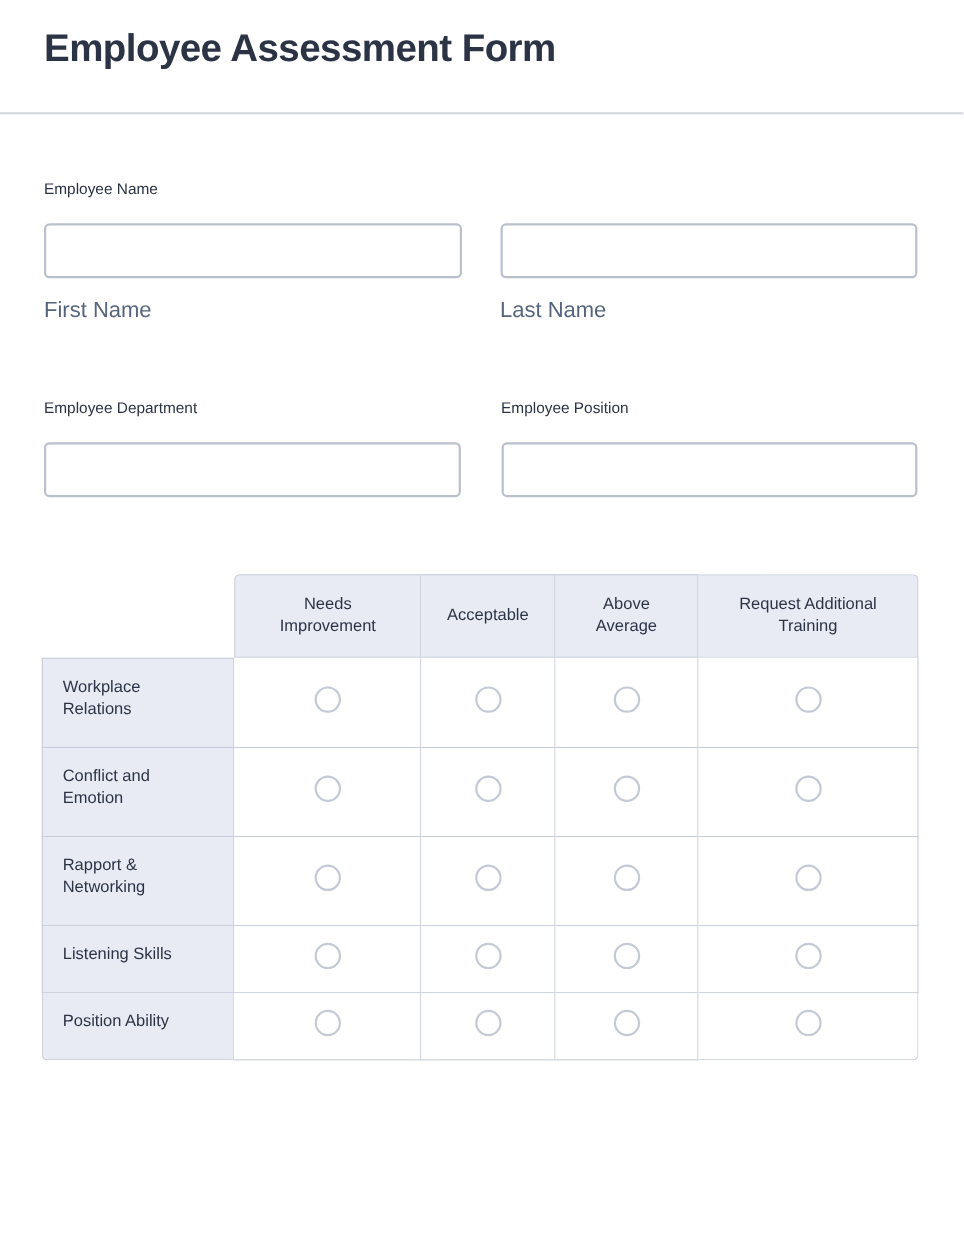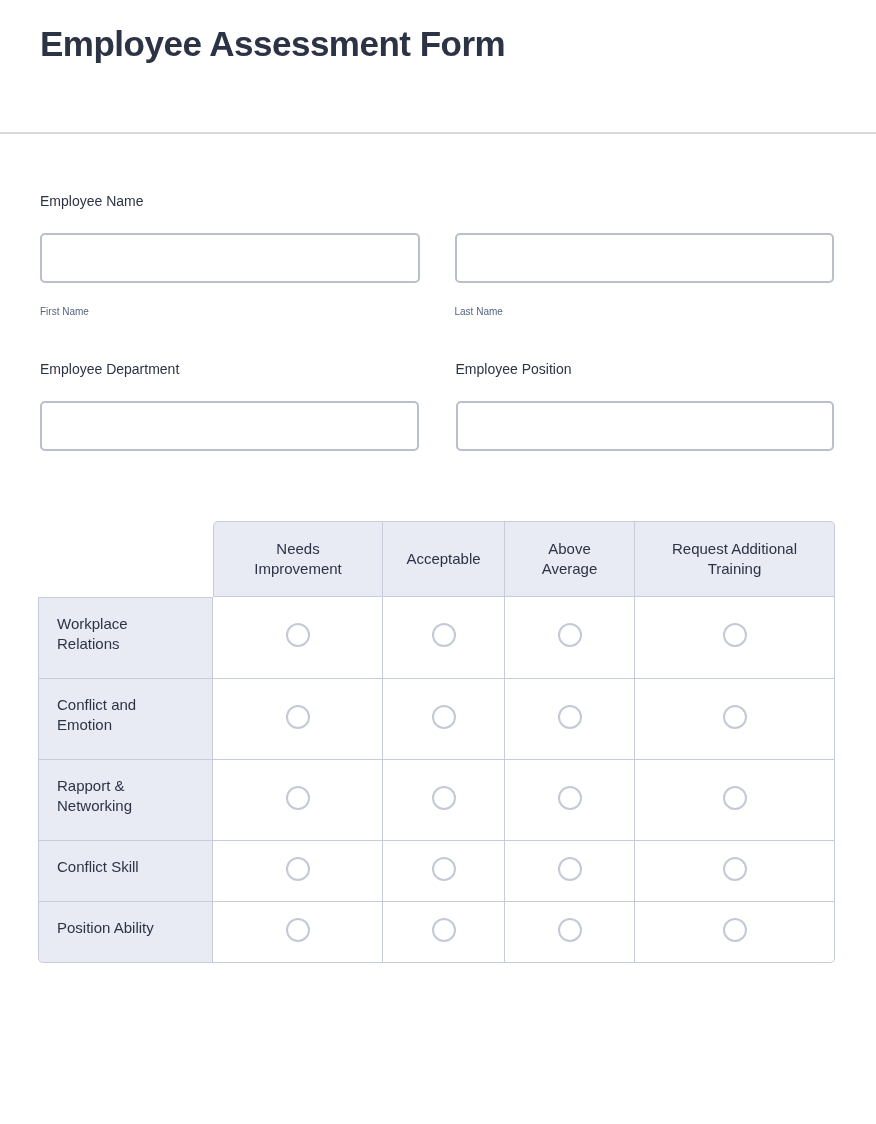--- a/index.html
+++ b/index.html
@@ -7,21 +7,21 @@
     width: 876px;
     background: #ffffff;
     font-family: "Liberation Sans", "DejaVu Sans", sans-serif;
     color: #2c3345;
   }
   body { height: 1124px; overflow: hidden; }
 
   
   .form-header {
     padding: 22px 40px 0 40px;
-    height: 134px;
+    height: 104px;
     border-bottom: 2px solid #d8d9de;
   }
   .form-title {
     font-size: 35px;
     font-weight: 700;
     letter-spacing: -0.5px;
     line-height: 44px;
     color: #2c3345;
   }
 
@@ -47,26 +47,26 @@
     border-radius: 5px;
     background: #ffffff;
     font-family: "Liberation Sans", "DejaVu Sans", sans-serif;
     font-size: 16px;
     color: #2c3345;
     padding: 0 10px;
     outline: none;
   }
   .sublabel {
     margin-top: 21px;
-    font-size: 10px;
+    font-size: 20px;
     color: #57647e;
     line-height: 16px;
   }
 
-  .two-q-row { display: flex; gap: 37px; margin-top: 38px; }
+  .two-q-row { display: flex; gap: 37px; margin-top: 69px; }
   .two-q-row .text-input { margin-top: 21px; }
 
   
   .matrix-section { margin-top: 70px; }
   .matrix-table {
     margin-top: 19px;
     margin-left: -2px;
     width: 797px;
     table-layout: fixed;
     border-collapse: separate;
@@ -201,21 +201,21 @@
         </tr>
         <tr>
           <th class="row-label">Rapport &amp;
 Networking</th>
           <td class="radio-cell"><span class="radio"></span></td>
           <td class="radio-cell"><span class="radio"></span></td>
           <td class="radio-cell"><span class="radio"></span></td>
           <td class="radio-cell last"><span class="radio"></span></td>
         </tr>
         <tr>
-          <th class="row-label">Conflict Skill</th>
+          <th class="row-label">Listening Skills</th>
           <td class="radio-cell"><span class="radio"></span></td>
           <td class="radio-cell"><span class="radio"></span></td>
           <td class="radio-cell"><span class="radio"></span></td>
           <td class="radio-cell last"><span class="radio"></span></td>
         </tr>
         <tr class="last-row">
           <th class="row-label">Position Ability</th>
           <td class="radio-cell"><span class="radio"></span></td>
           <td class="radio-cell"><span class="radio"></span></td>
           <td class="radio-cell"><span class="radio"></span></td>

